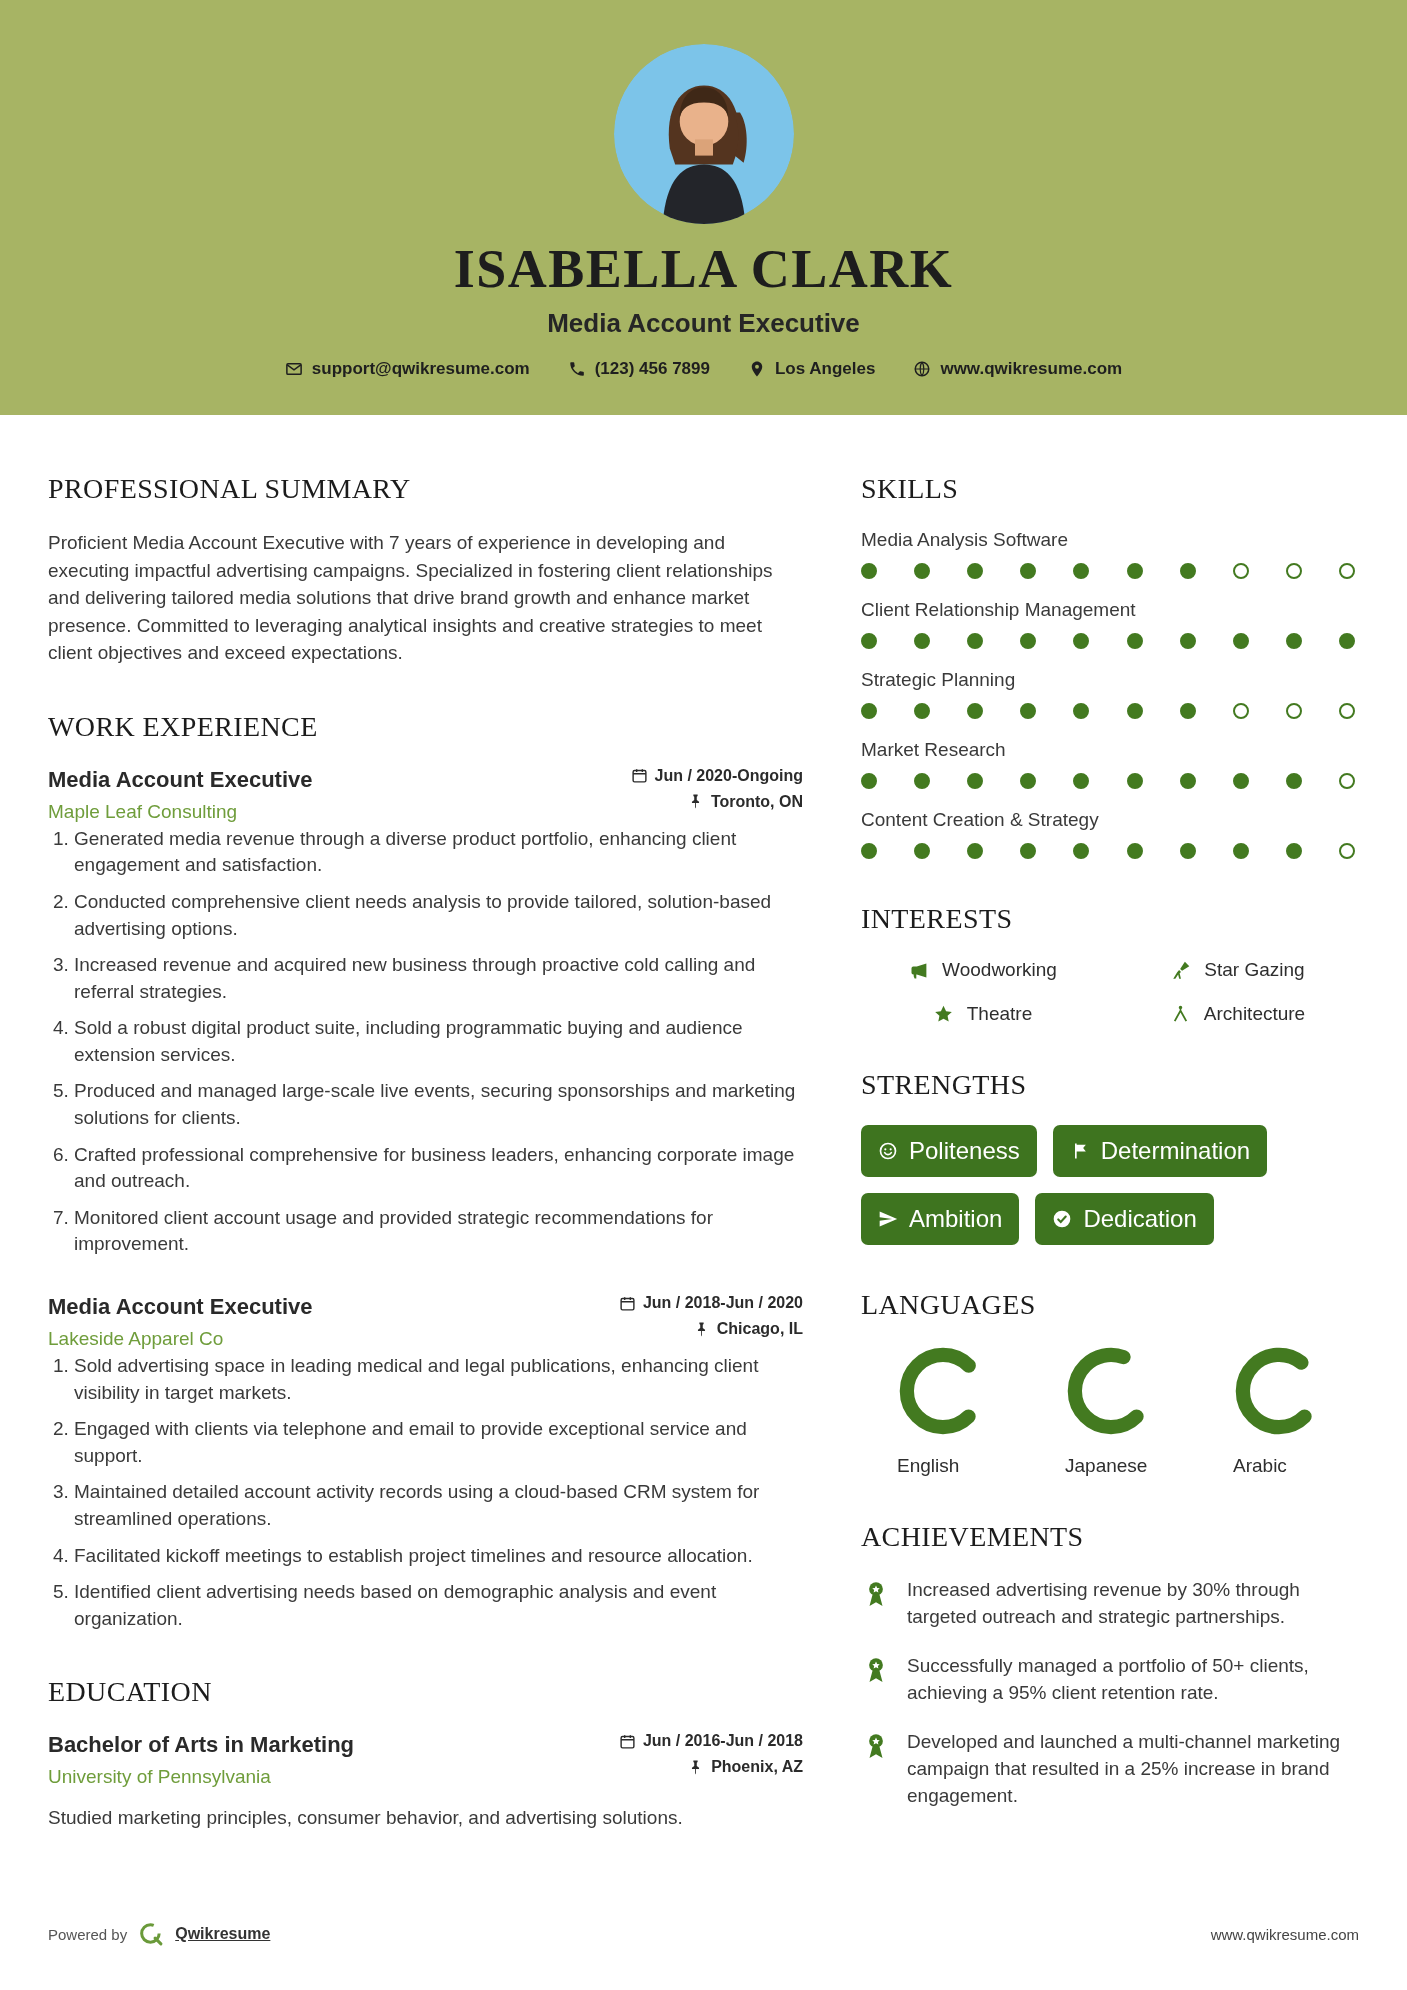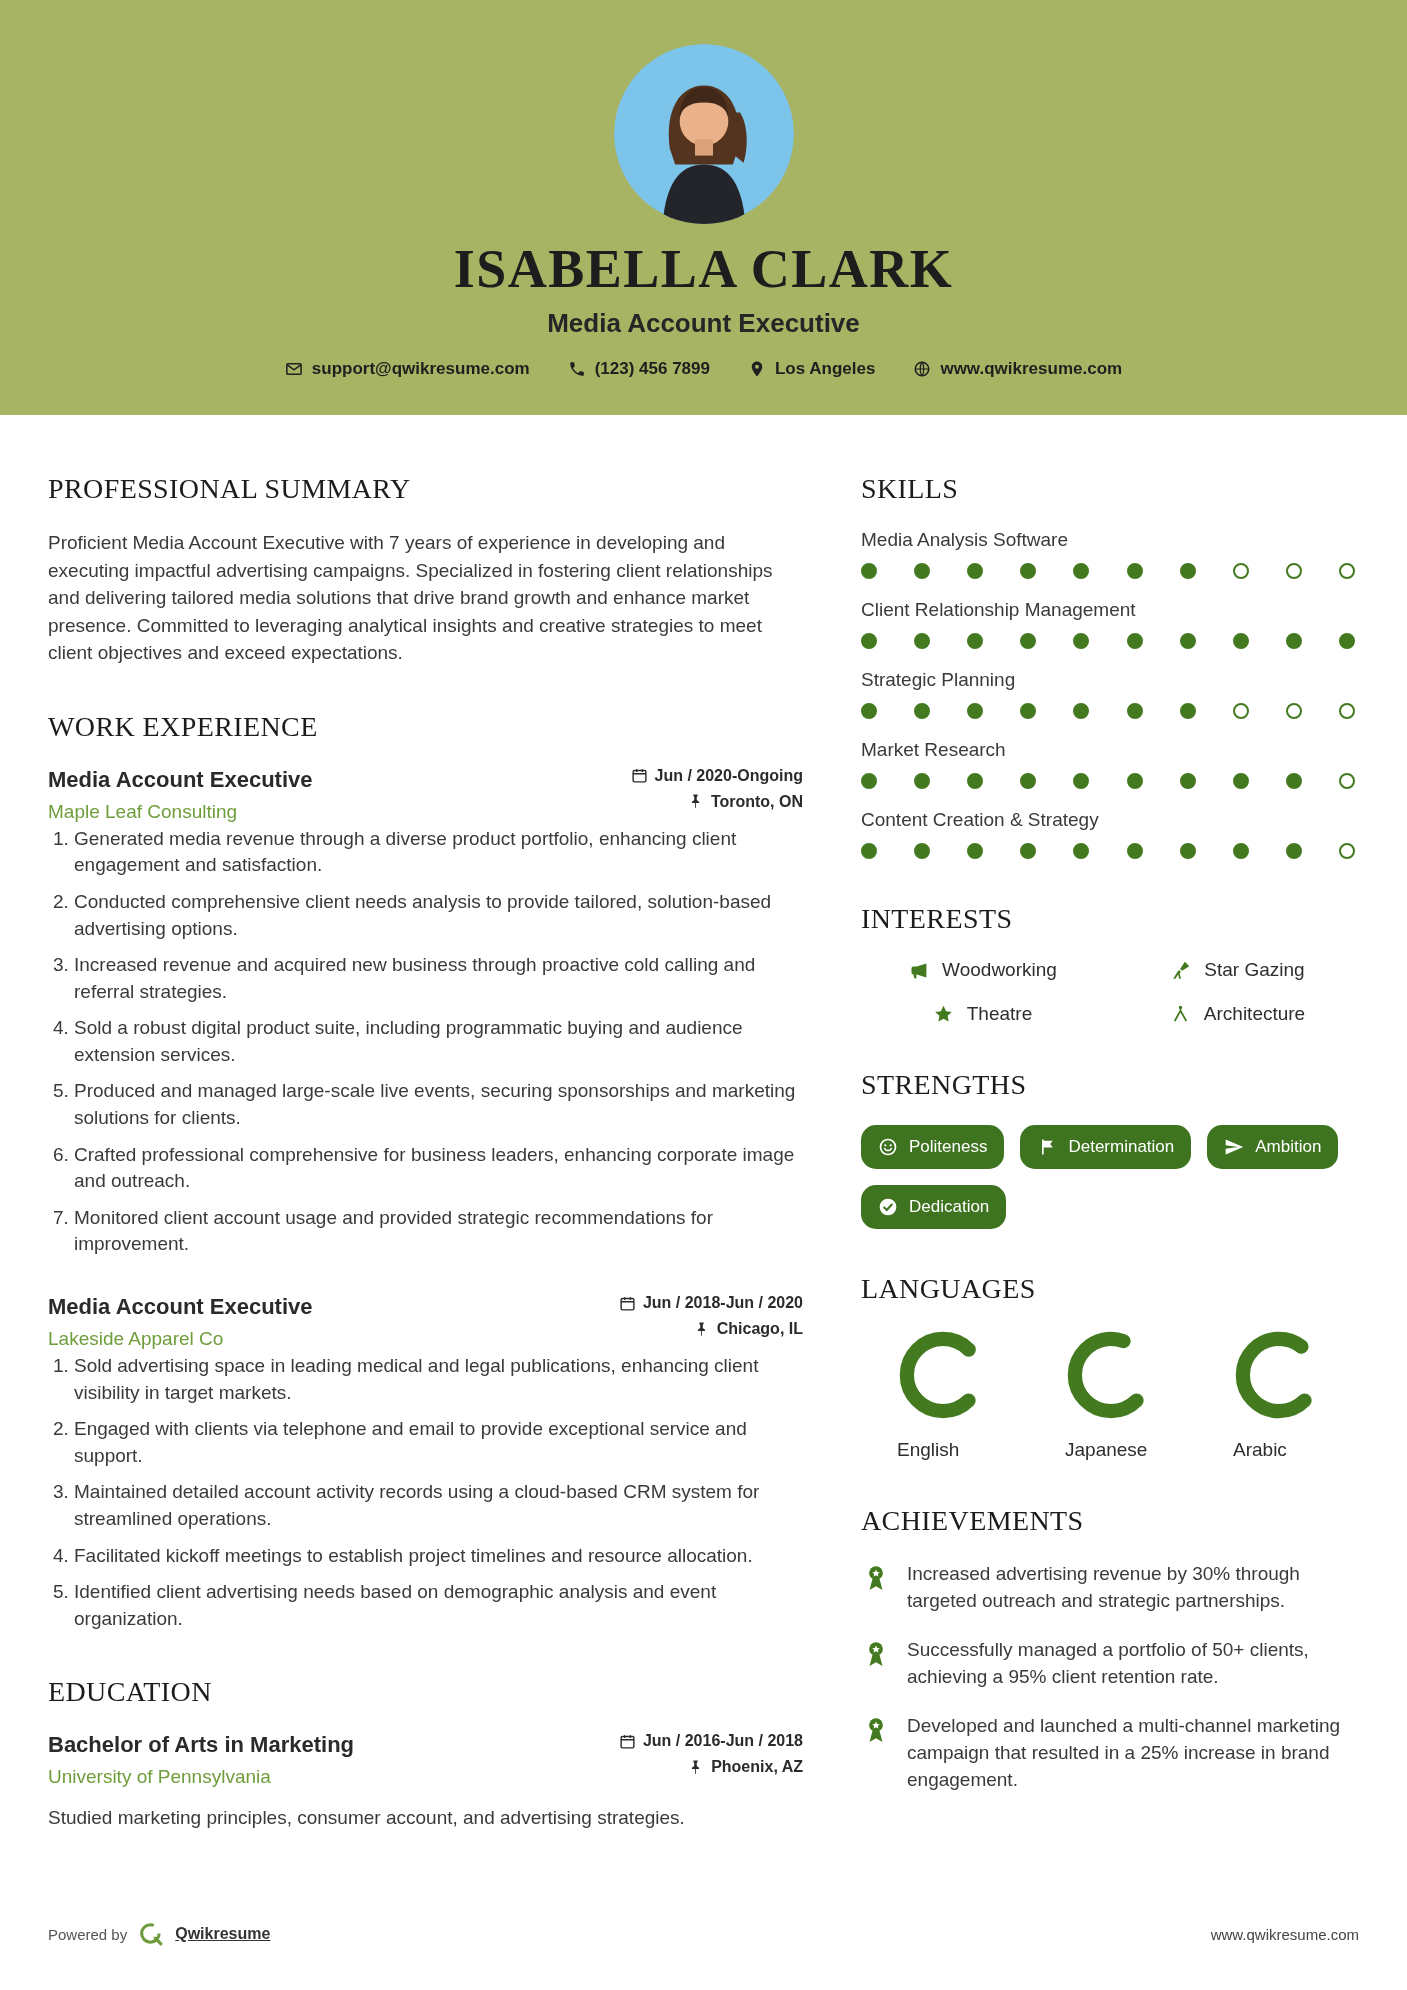--- a/index.html
+++ b/index.html
@@ -47,21 +47,21 @@
   .dot.filled { background:#437a20; }
 
   
   .interests-grid { display:grid; grid-template-columns:1fr 1fr; gap:22px 12px; }
   .interest { display:flex; align-items:center; gap:13px; font-size:19px; color:#2e2e2e;justify-content:center; }
   .iicon { width:21px; height:21px; color:#437a20; flex:0 0 21px; }
   .iicon svg { width:100%; height:100%; display:block; }
 
   
   .badges { display:flex; flex-wrap:wrap; gap:16px; }
-  .badge { display:flex; align-items:center; gap:11px; background:#3e741f; color:#fff; font-size:17px; padding:12px 17px; border-radius:15px; }
+  .badge { display:flex; align-items:center; gap:11px; background:#3e741f; color:#fff; font-size:24px; padding:12px 17px; border-radius:7px; }
   .bicon { width:20px; height:20px; color:#fff; flex:0 0 20px; }
   .bicon svg { width:100%; height:100%; display:block; }
 
   
   .langs { display:flex; justify-content:space-between; padding-right:34px; }
   .lang { text-align:left;margin-left:36px; }
   .donut { width:92px; height:92px; }
   .lang-name { font-size:19px; color:#2e2e2e; margin-top:14px; }
 
   
@@ -241,21 +241,21 @@
               <div class="meta-row">
                 <span class="micon">
                   <svg viewBox="0 0 24 24">
                       <path d="M9 2h6v2.2l-1.2 1V10l3.2 2.2V14h-4.4v6.2L12 22l-.6-1.8V14H7v-1.8L10.2 10V5.2L9 4.2z" fill="currentColor"></path>
                     </svg>
                 </span>
                 <span>Phoenix, AZ</span>
               </div>
             </div>
           </div>
-          <p class="body-text edu-desc">Studied marketing principles, consumer account, and advertising strategies.</p>
+          <p class="body-text edu-desc">Studied marketing principles, consumer behavior, and advertising solutions.</p>
         </article>
       </section>
     </div>
 
     <div class="col-right">
 
       <section>
         <h2 class="section-h">SKILLS</h2>
 
         <div class="skill">

